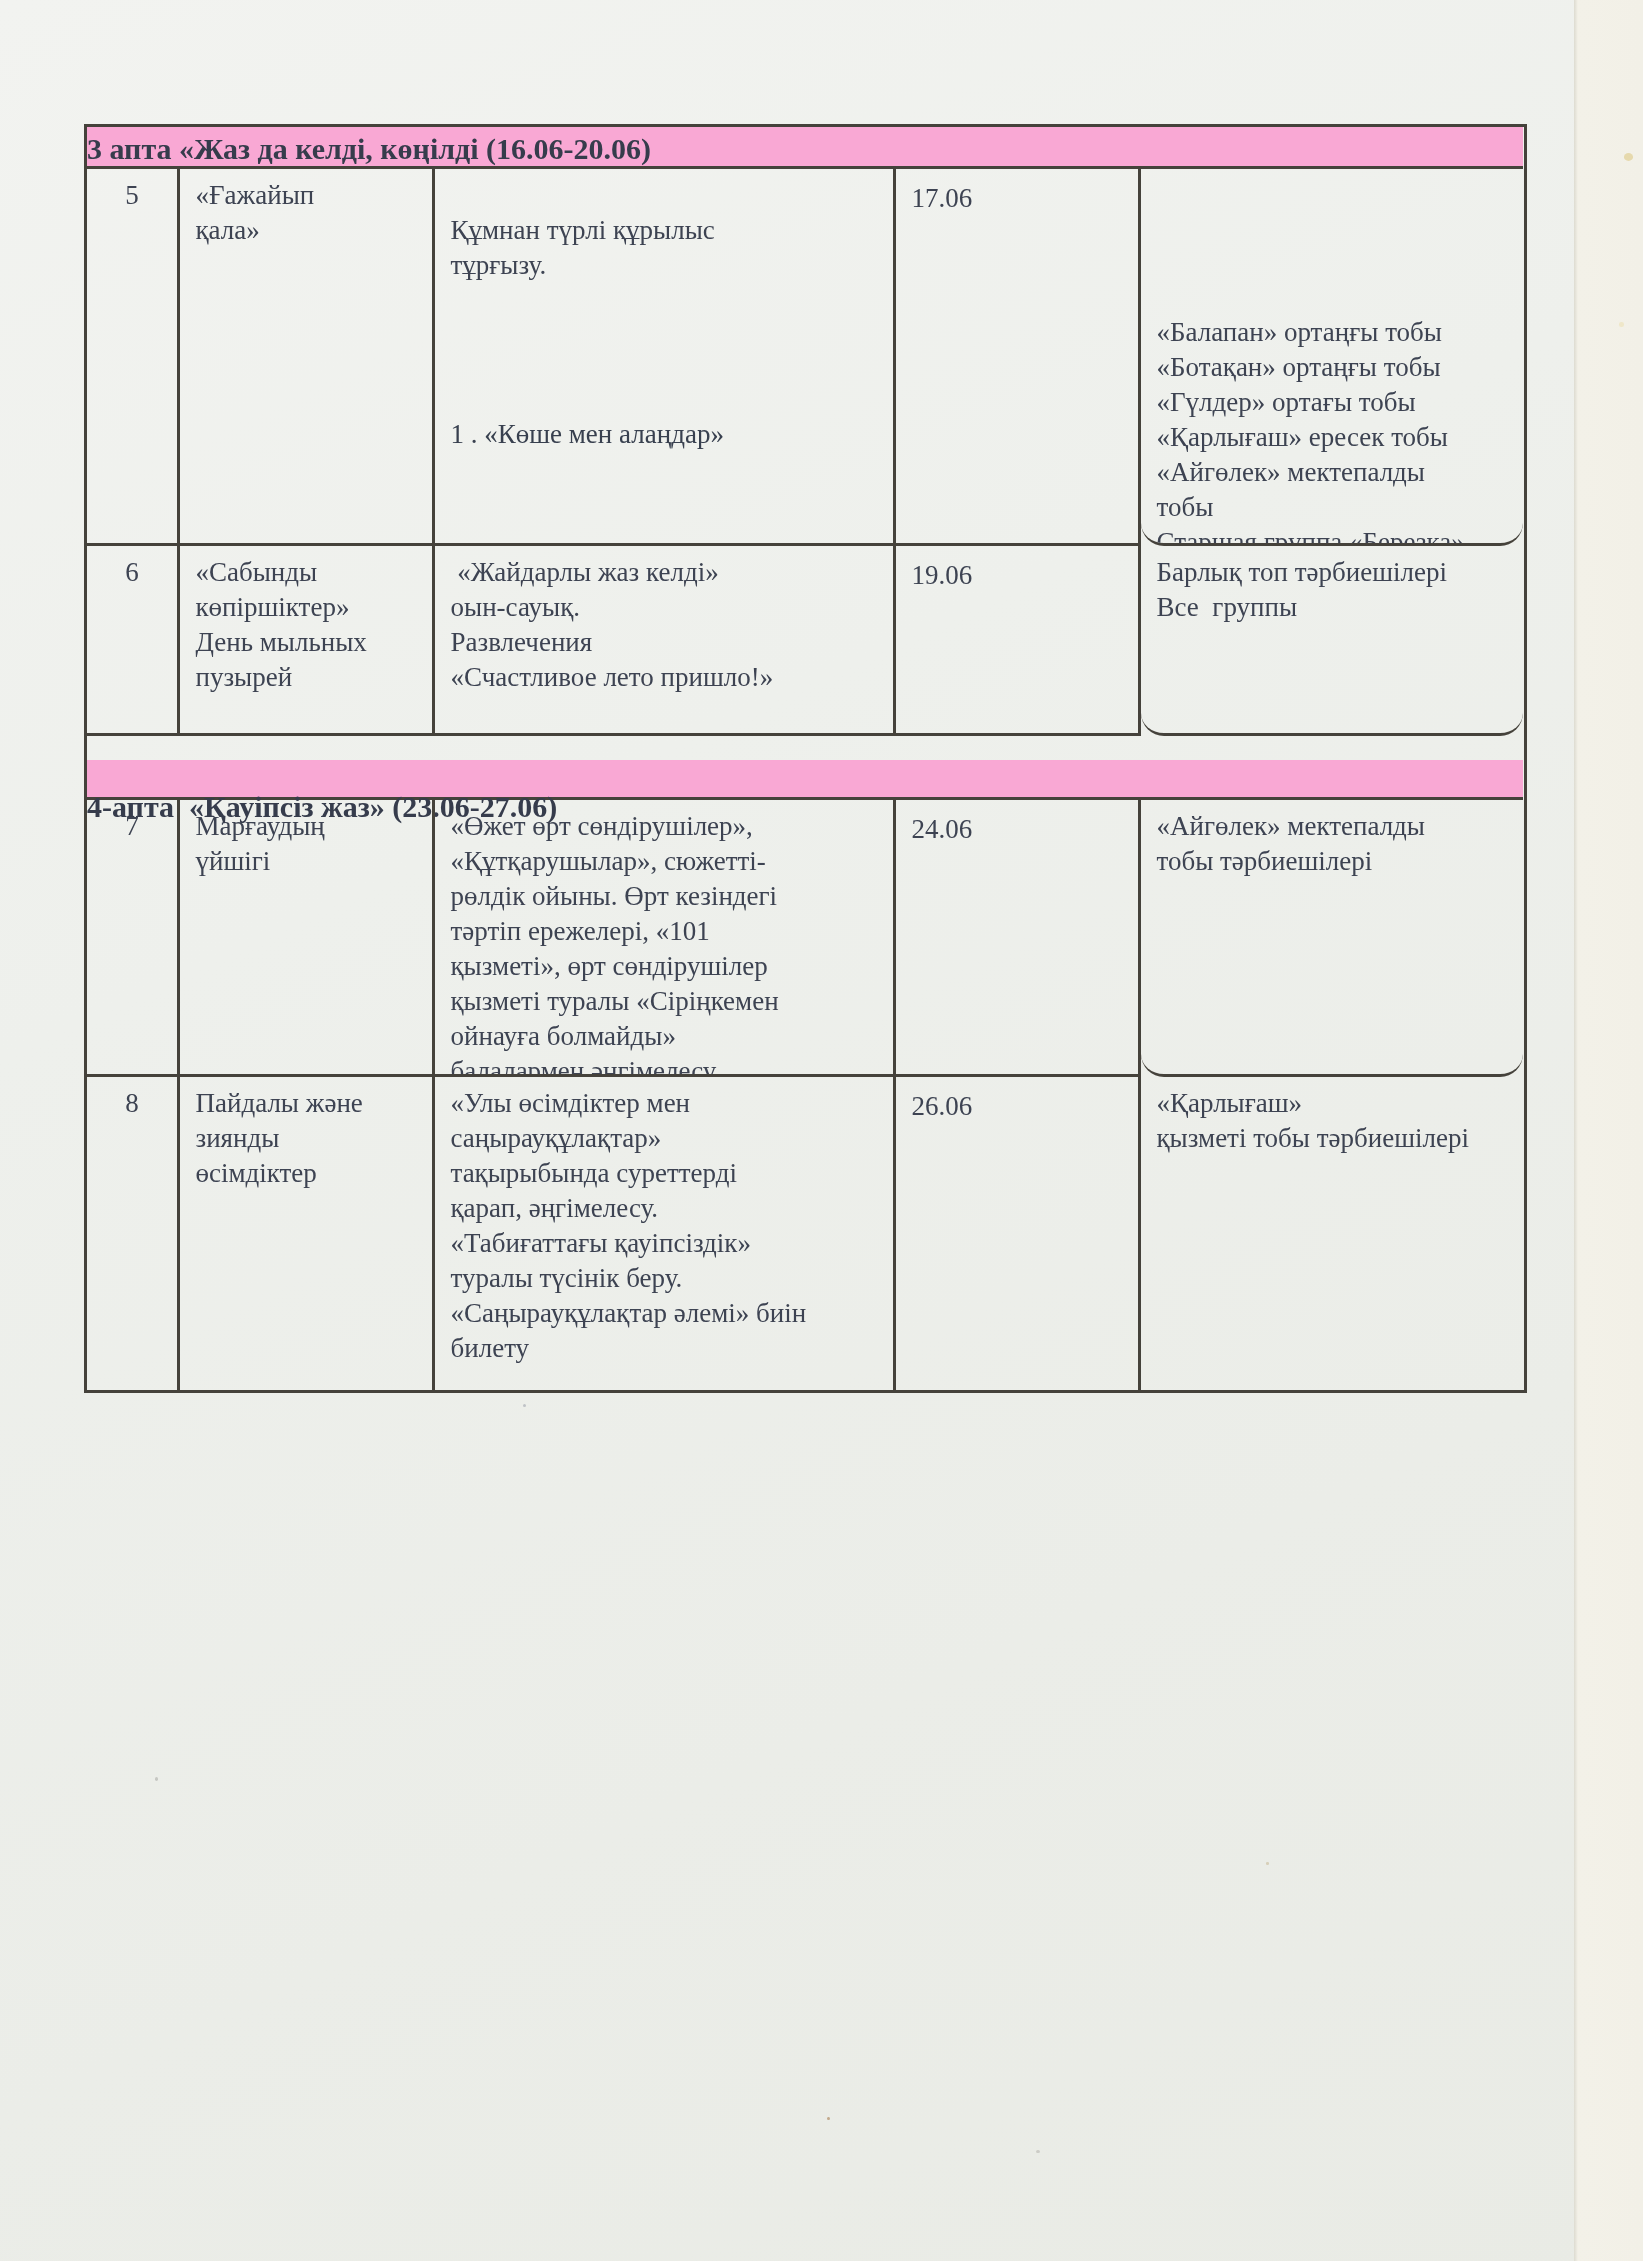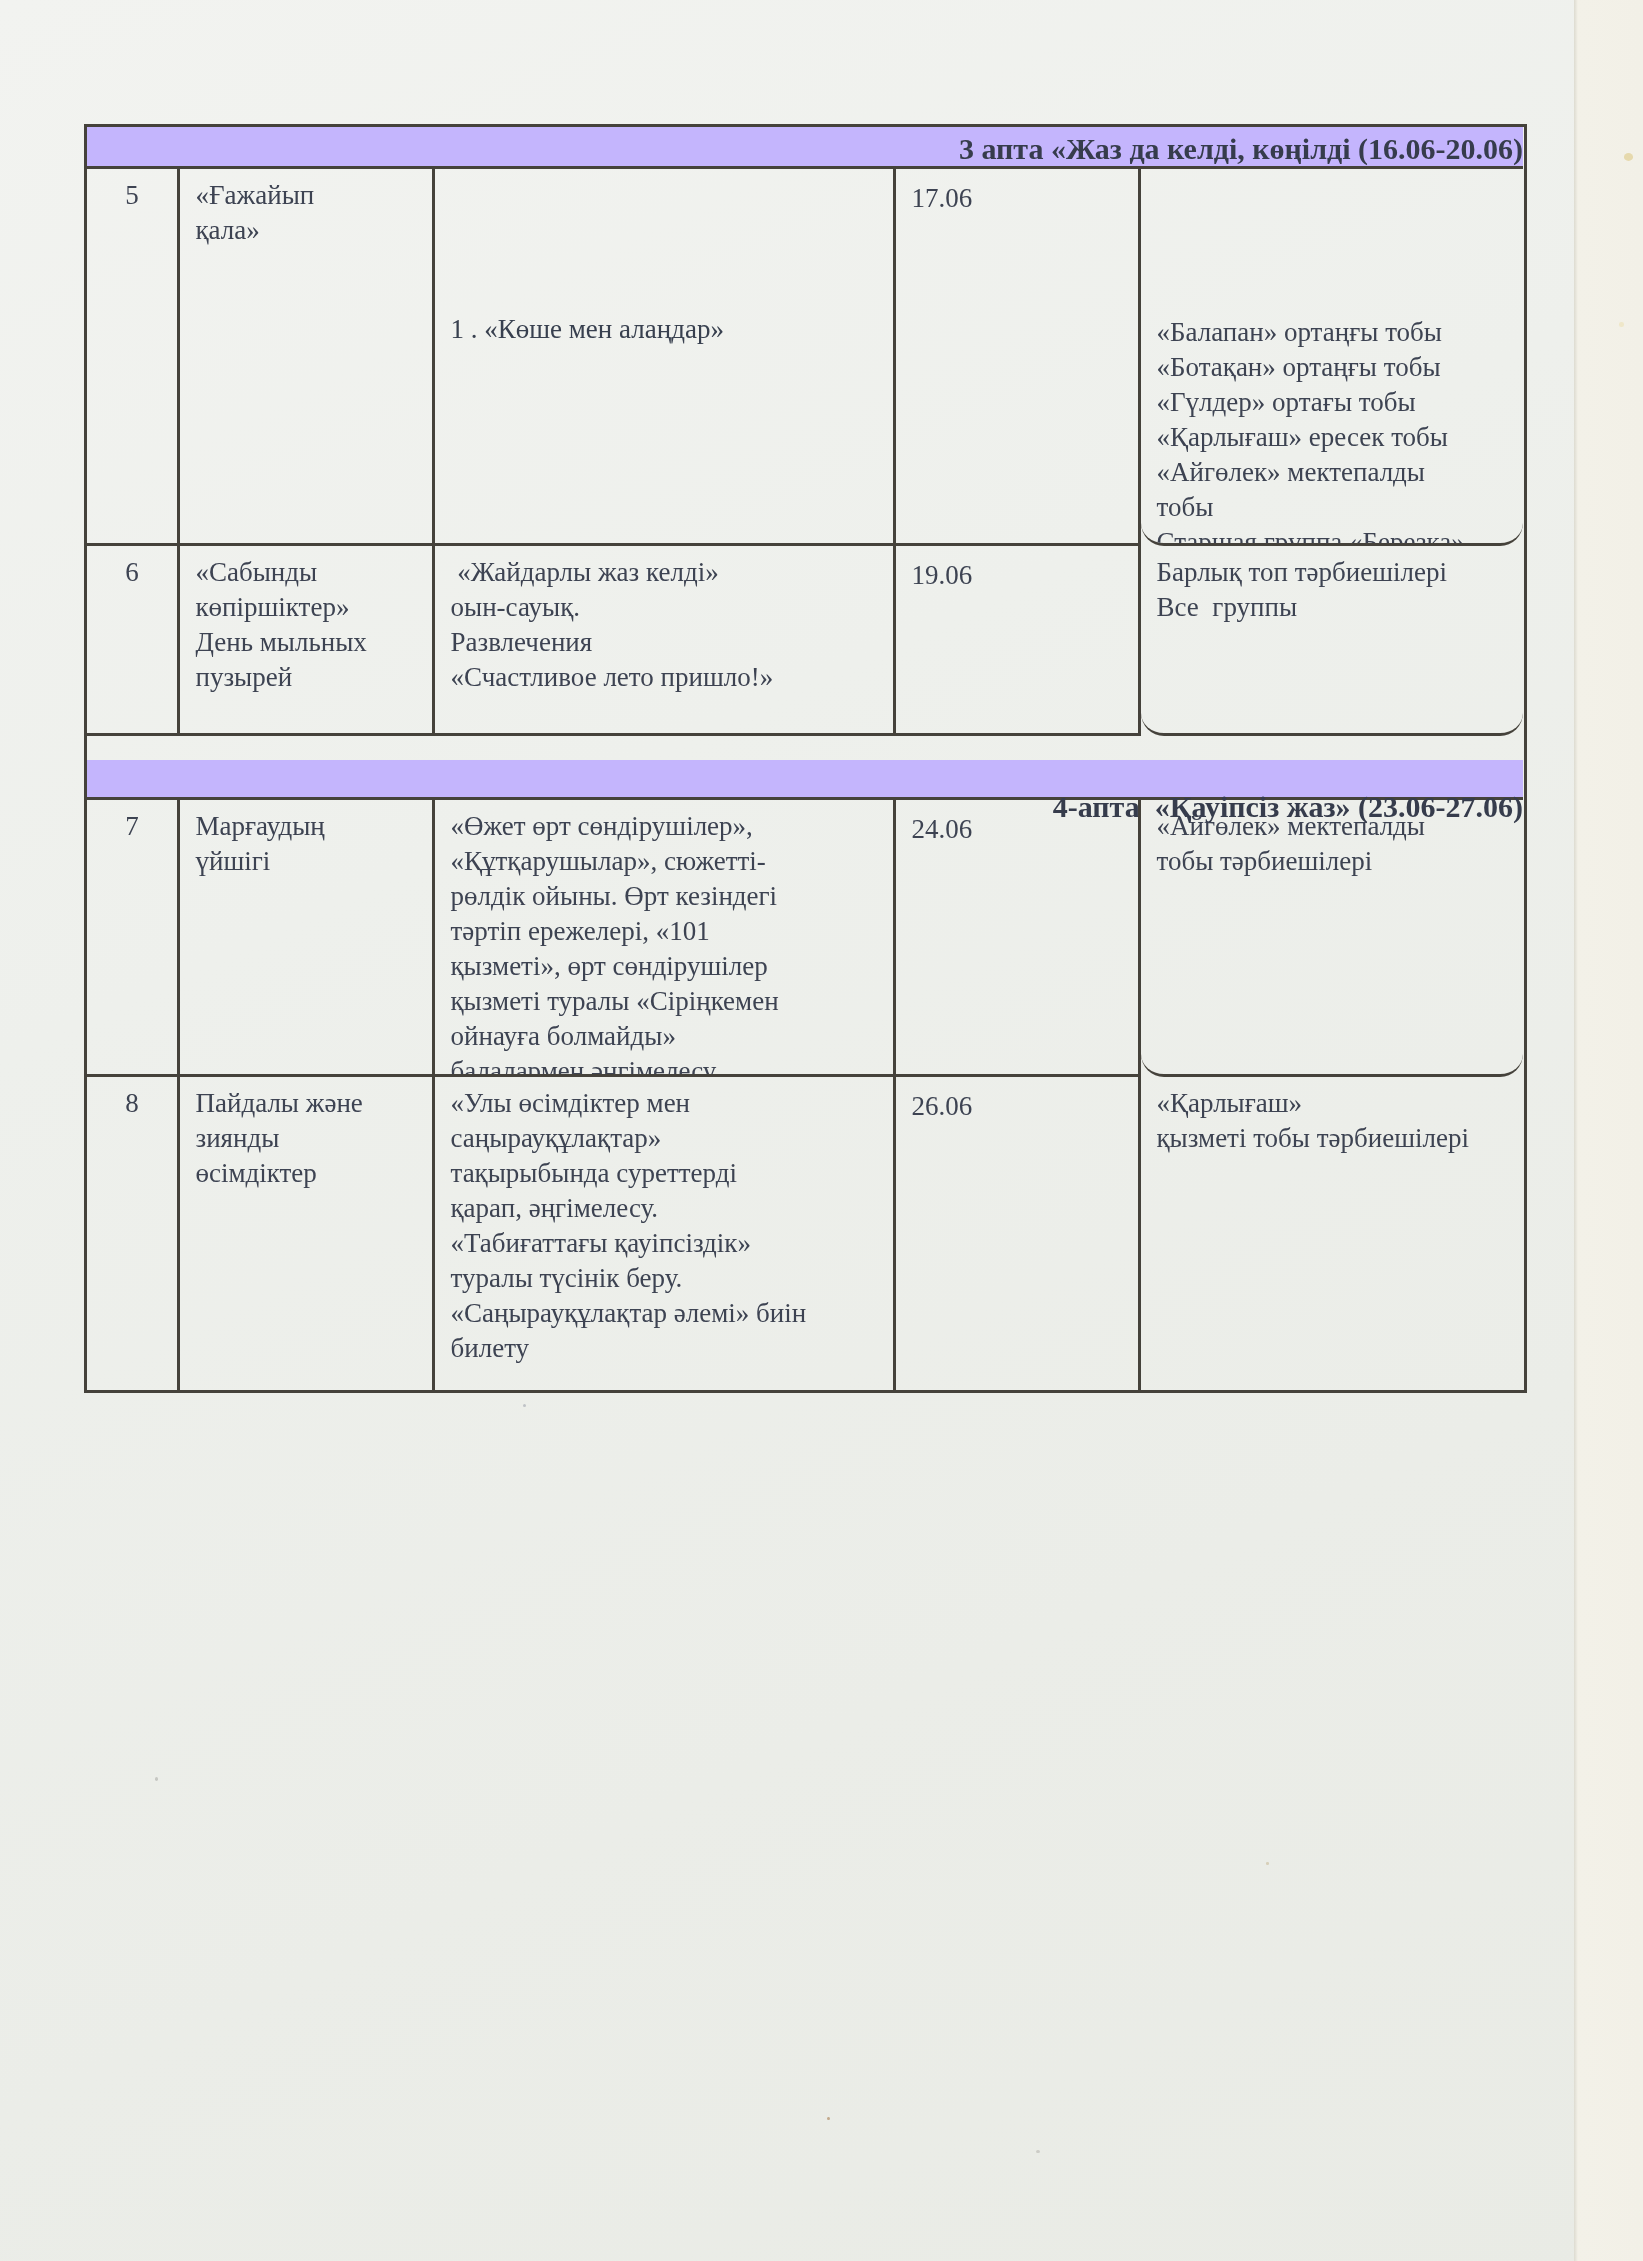--- a/index.html
+++ b/index.html
@@ -32,26 +32,26 @@
     border-bottom:3.2px solid #45423b;
     padding:9px 13px 6.4px 15.5px;
     overflow:hidden;
     white-space:pre-line;
   }
   .cell.last-col{border-right:none;border-radius:23px;}
   .cell.last-row{border-bottom:none;}
   .section-header{
     grid-column:1 / -1;
     border-bottom:3.2px solid #45423b;
-    text-align:right;
+    text-align:left;
     font-weight:bold;
     font-size:30px;line-height:34px;
     color:#363c4c;
     padding-top:4.5px;
-    background:#c4b5fd;
+    background:#f9a8d4;
     white-space:pre-line;
   }
   .num-cell{text-align:center;padding-left:3.9px;padding-right:3.9px;}
   .date-cell{text-align:left;padding-top:11.6px;}
   .groups-cell.deep{padding-top:146px;}
   .activity-list{margin-top:64px;}
   .activity-item{white-space:pre-line;}
   .bold{font-weight:normal;color:#38404f;}
 </style>
 </head>
@@ -68,20 +68,22 @@
 <div class="speck" style="left:1266px;top:1862px;width:2.6px;height:2.6px;background:#d7cfb9;"></div>
 
 <div class="plan-table">
 
   <div class="section-header">3 апта «Жаз да келді, көңілді (16.06-20.06)</div>
 
   <div class="cell num-cell">5</div>
   <div class="cell">«Ғажайып
 қала»</div>
   <div class="cell">
+    <div>Құмнан түрлі құрылыс
+тұрғызу.</div>
     <div class="activity-list">
       <div class="activity-item bold">1 . «Көше мен алаңдар»</div>
       
       
       
       
     </div>
   </div>
   <div class="cell date-cell">17.06</div>
   <div class="cell last-col groups-cell deep">«Балапан» ортаңғы тобы

